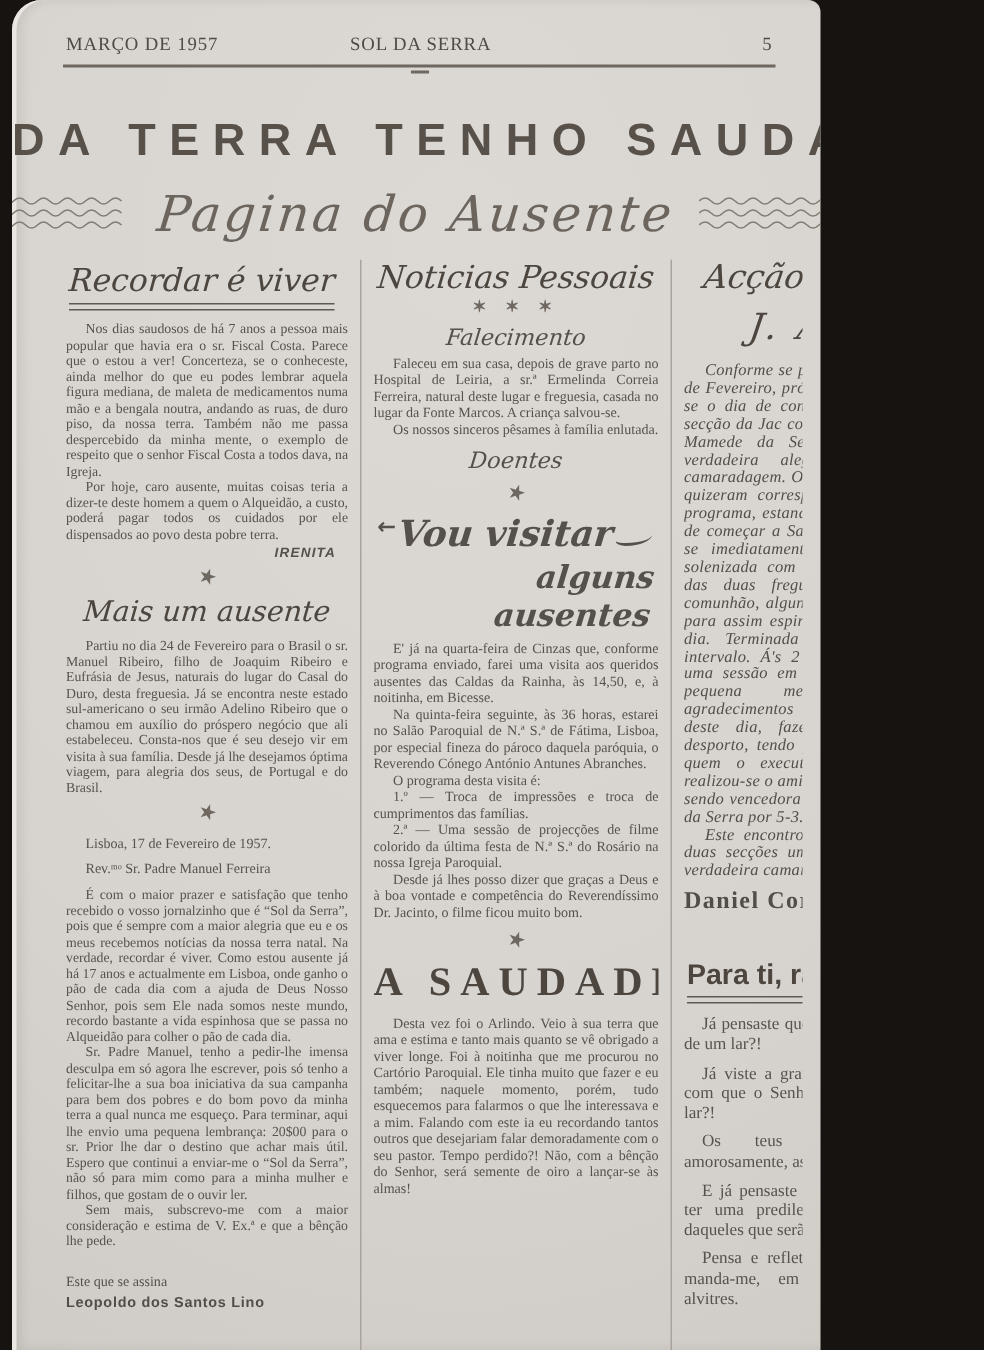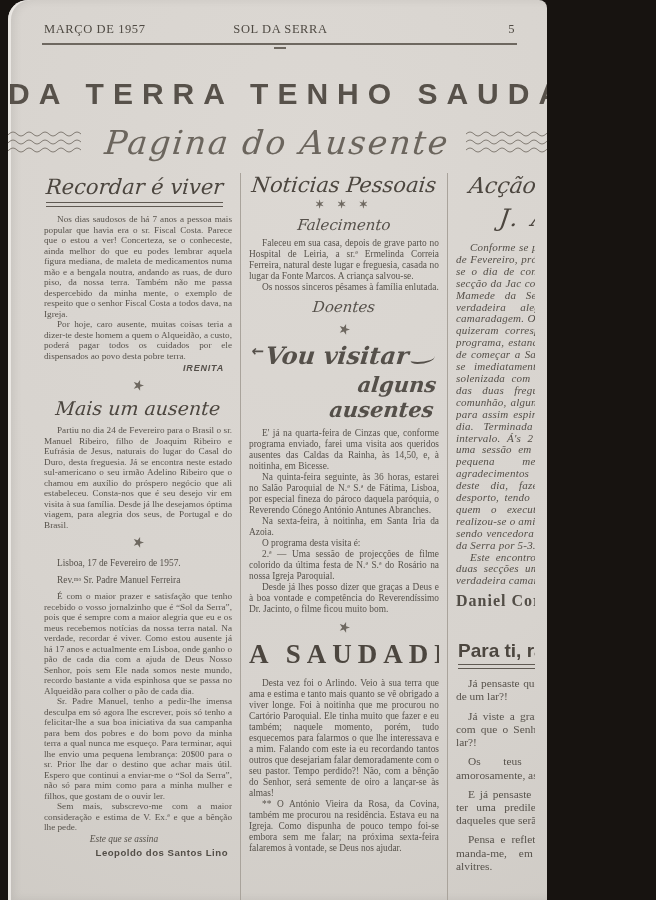--- a/index.html
+++ b/index.html
@@ -54,22 +54,22 @@
   .sig-small{text-align:right;padding-right:8px;font-family:"Liberation Sans",sans-serif;
     font-weight:bold;font-size:9px;letter-spacing:.8px;color:#55504a;margin-top:2px;font-style:italic;}
   
   .h-recordar{font-family:"DejaVu Serif",serif;font-style:italic;font-size:21px;
     color:#4c463f;margin:2px 0 3px 2px;transform:skewX(-4deg);white-space:nowrap;}
   .dbl-rule{height:3px;border-top:1px solid #5f5952;border-bottom:1px solid #5f5952;
     width:94%;margin:0 0 7px 2px;}
   .h-mais{font-family:"DejaVu Serif",serif;font-style:italic;font-size:19px;text-align:center;
     color:#4c463f;margin:1px 0 6px 0;transform:skewX(-5deg);}
   .dateline,.salutation{font-size:9.4px;text-indent:13px;margin-top:7px;color:#57524b;}
-  .closing{font-size:9.4px;text-align:center;padding-right:28px;margin-top:1px;font-style:italic;}
-  .sig-name{text-align:right;padding-right:4px;font-family:"Liberation Sans",sans-serif;
+  .closing{font-size:9.4px;text-align:left;padding-right:28px;margin-top:17px;}
+  .sig-name{padding-right:4px;font-family:"Liberation Sans",sans-serif;
     font-weight:bold;font-size:9.6px;letter-spacing:.5px;color:#524d46;margin-top:3px;}
   
   .h-noticias{font-family:"DejaVu Serif",serif;font-style:italic;font-size:21px;text-align:center;
     color:#4c463f;transform:skewX(-6deg);margin-bottom:1px;}
   .h-sub{font-family:"DejaVu Serif",serif;font-style:italic;font-size:15px;text-align:center;
     color:#55504a;margin:5px 0 4px 0;transform:skewX(-6deg);}
   .h-vou{font-family:"DejaVu Serif",serif;font-style:italic;font-weight:bold;font-size:24px;
     color:#55504a;margin:2px 0 0 2px;transform:skewX(-6deg);display:flex;align-items:baseline;}
   .h-vou .arrow{font-family:"DejaVu Sans",sans-serif;font-size:15px;margin-right:2px;transform:translateY(-8px);}
   .h-vou .swash{display:inline-block;width:24px;height:9px;border-bottom:2px solid #55504a;
@@ -155,28 +155,27 @@
       <div class="h-sub">Doentes</div>
       <div class="star"><span>★</span></div>
       <div class="h-vou">
         <span class="arrow">←</span>
         <span>Vou visitar</span>
         <span class="swash"></span>
       </div>
       <div class="h-alguns">alguns ausentes</div>
       <p class="body-p">E' já na quarta-feira de Cinzas que, conforme programa enviado, farei uma visita aos queridos ausentes das Caldas da Rainha, às 14,50, e, à noitinha, em Bicesse.</p>
       <p class="body-p">Na quinta-feira seguinte, às 36 horas, estarei no Salão Paroquial de N.ª S.ª de Fátima, Lisboa, por especial fineza do pároco daquela paróquia, o Reverendo Cónego António Antunes Abranches.</p>
-      <p class="body-p">Na sexta-feira, à noitinha, em Santa Iria da Azoia.</p>
       <p class="body-p">O programa desta visita é:</p>
+      <p class="body-p">1.º — Troca de impressões e troca de cumprimentos das famílias.</p>
       <p class="body-p">2.ª — Uma sessão de projecções de filme colorido da última festa de N.ª S.ª do Rosário na nossa Igreja Paroquial.</p>
       <p class="body-p">Desde já lhes posso dizer que graças a Deus e à boa vontade e competência do Reverendíssimo Dr. Jacinto, o filme ficou muito bom.</p>
       <div class="star"><span>★</span></div>
       <div class="h-saudade">A SAUDADE</div>
       <p class="body-p">Desta vez foi o Arlindo. Veio à sua terra que ama e estima e tanto mais quanto se vê obrigado a viver longe. Foi à noitinha que me procurou no Cartório Paroquial. Ele tinha muito que fazer e eu também; naquele momento, porém, tudo esquecemos para falarmos o que lhe interessava e a mim. Falando com este ia eu recordando tantos outros que desejariam falar demoradamente com o seu pastor. Tempo perdido?! Não, com a bênção do Senhor, será semente de oiro a lançar-se às almas!</p>
-      <p class="body-p">** O António Vieira da Rosa, da Covina, também me procurou na residência. Estava eu na Igreja. Como dispunha de pouco tempo foi-se embora sem me falar; na próxima sexta-feira falaremos à vontade, se Deus nos ajudar.</p>
     </div>
 
     <div class="vrule"></div>
 
     <div class="col right">
       <div class="h-accao">Acção Católica</div>
       <div class="h-jac">J. A. C.</div>
       <p class="jac-p">Conforme se publicou no nosso jornal de Fevereiro, próximo passado, realizou-se o dia de confraternização da nossa secção da Jac com a secção da Jac de S. Mamede da Serra. Foi um dia de verdadeira alegria e espírito de camaradagem. Os rapazes de S. Mamede quizeram corresponder prontamente ao programa, estando todos presentes antes de começar a Santa Missa. Esta seguiu-se imediatamente, sendo dialogada e solenizada com cânticos pelos rapazes das duas freguesias. Na altura da comunhão, alguns rapazes comungaram, para assim espiritualizarem melhor este dia. Terminada a missa, houve um intervalo. Á's 2 horas da tarde houve uma sessão em que foi oferecida uma pequena merenda, trocaram-se agradecimentos e falou-se no sentido deste dia, fazendo-se referência ao desporto, tendo por fim a formação de quem o executa. Logo em seguida realizou-se o amigável desafio de futebol, sendo vencedora a equipa de S. Mamede da Serra por 5-3.</p>
       <p class="jac-p">Este encontro proporcionou para as duas secções um espírito de alegria e verdadeira camaradagem.</p>
       <div class="sig-daniel">Daniel Correia</div>

